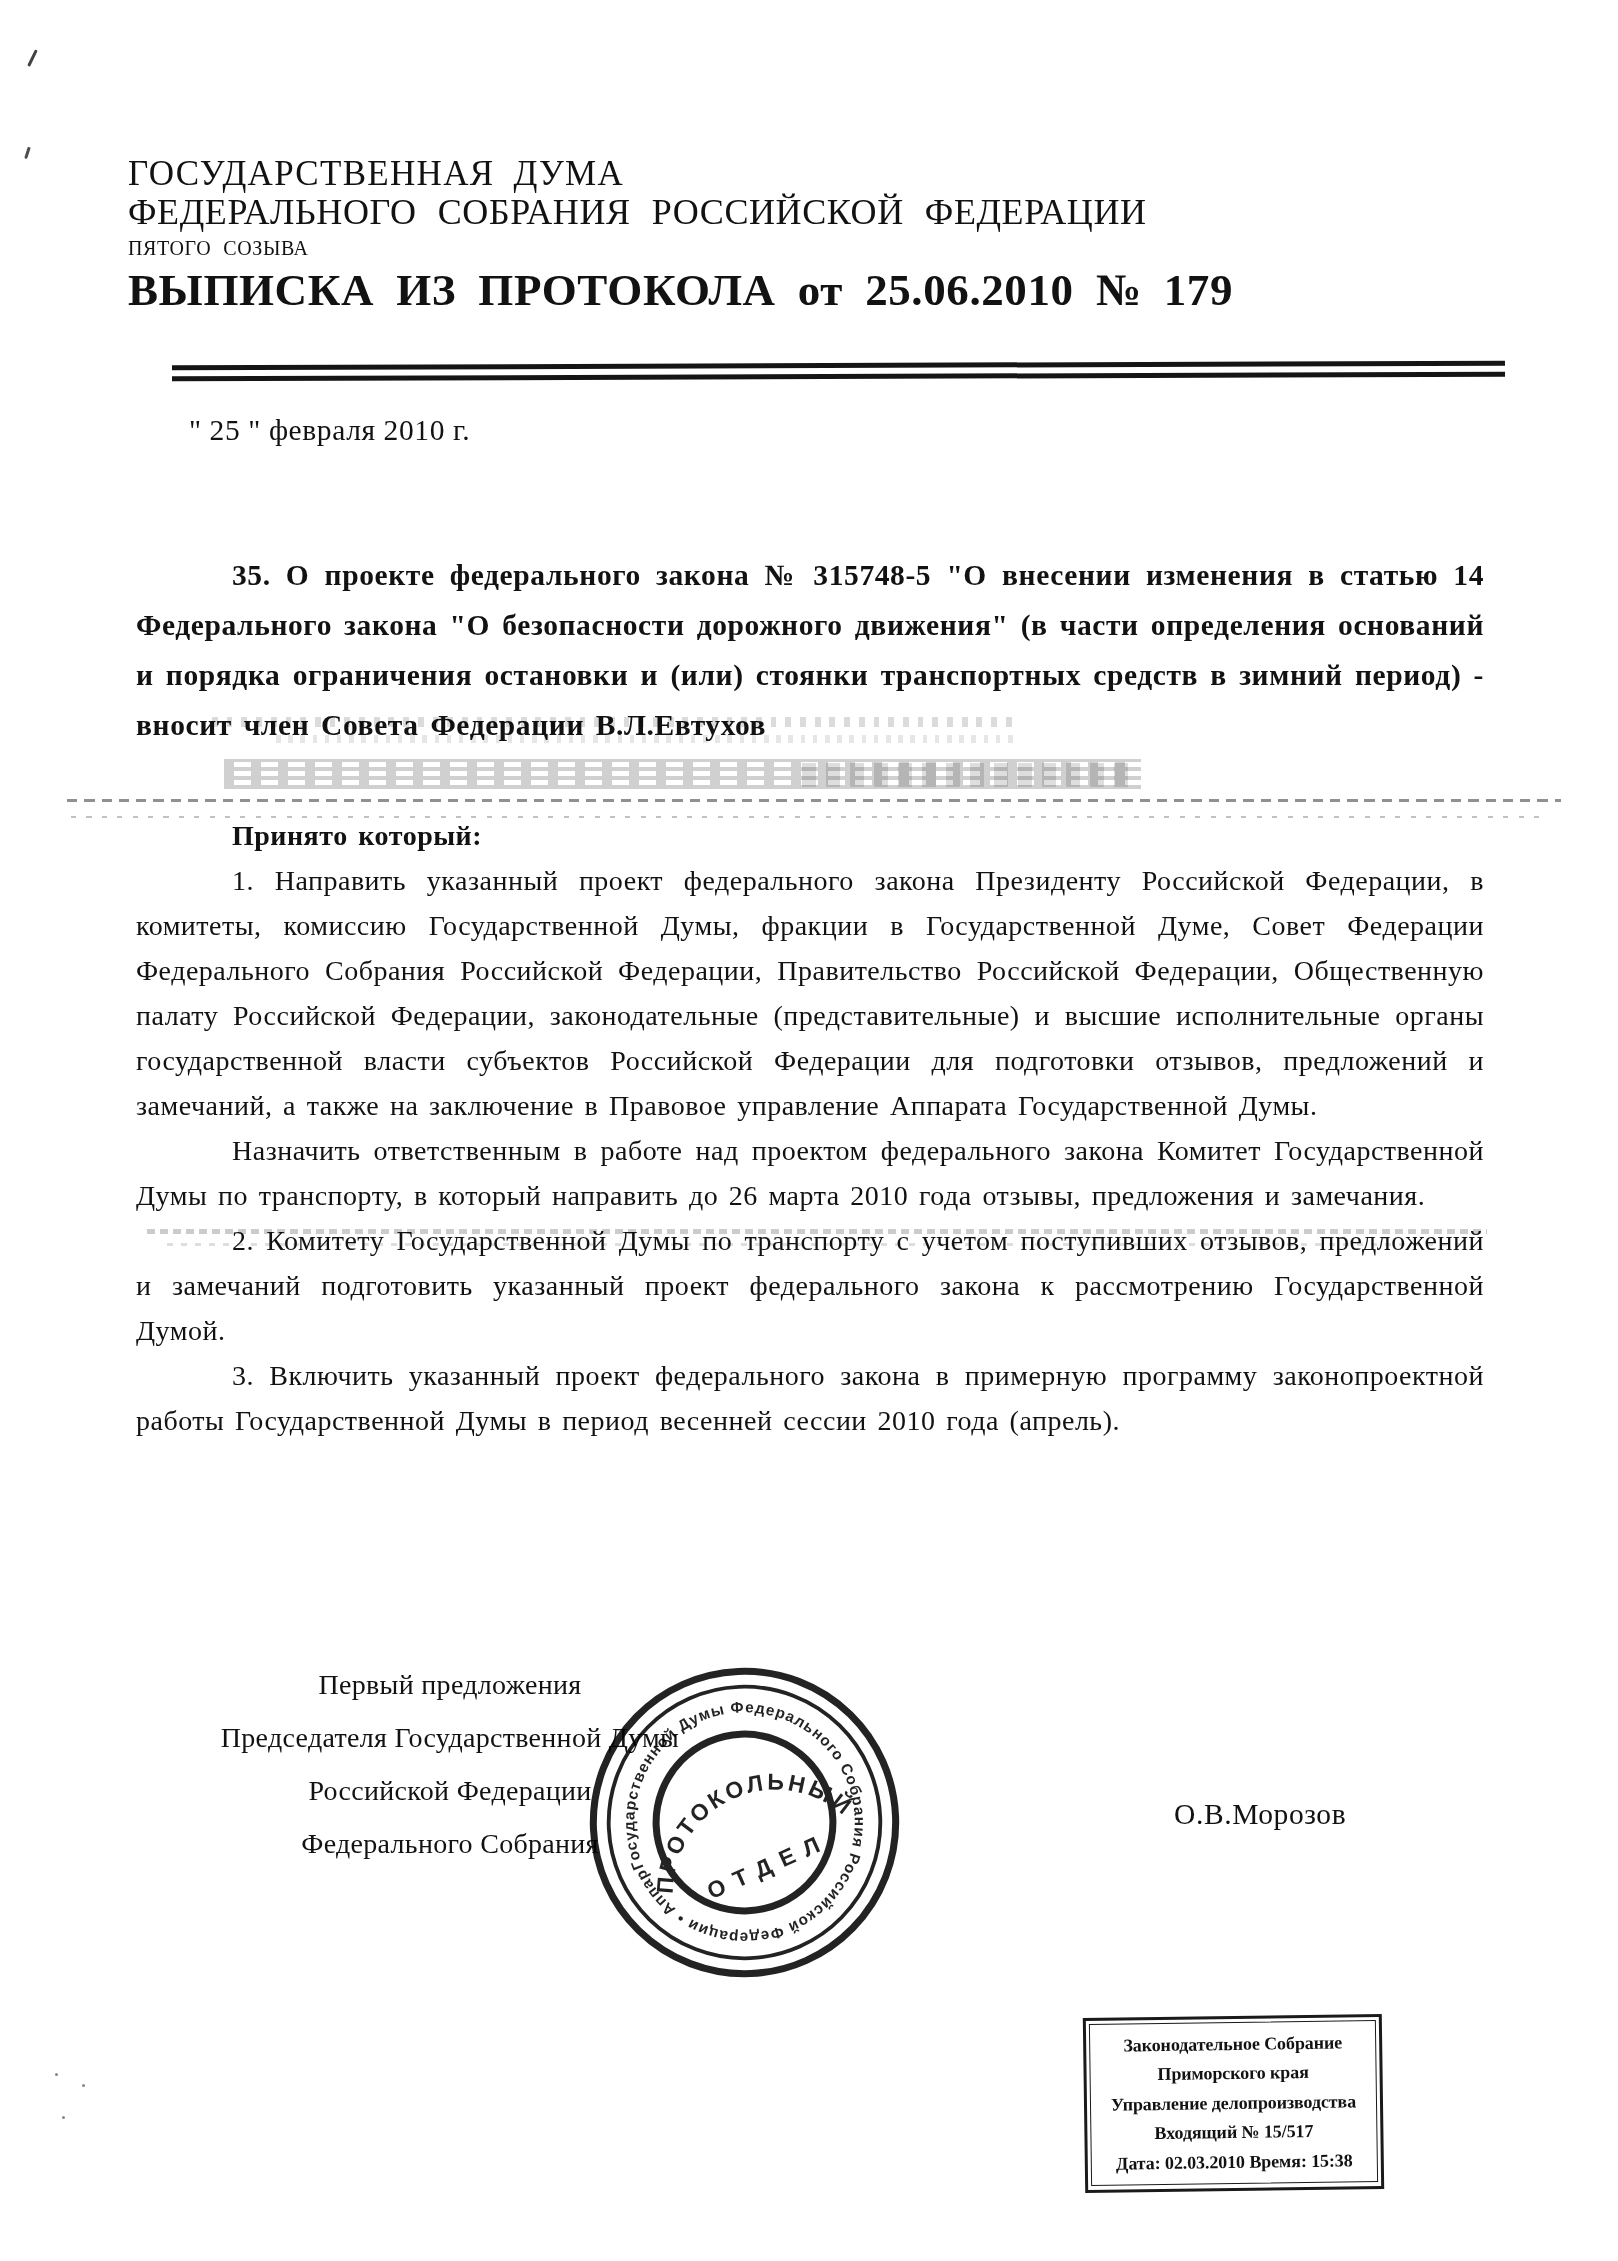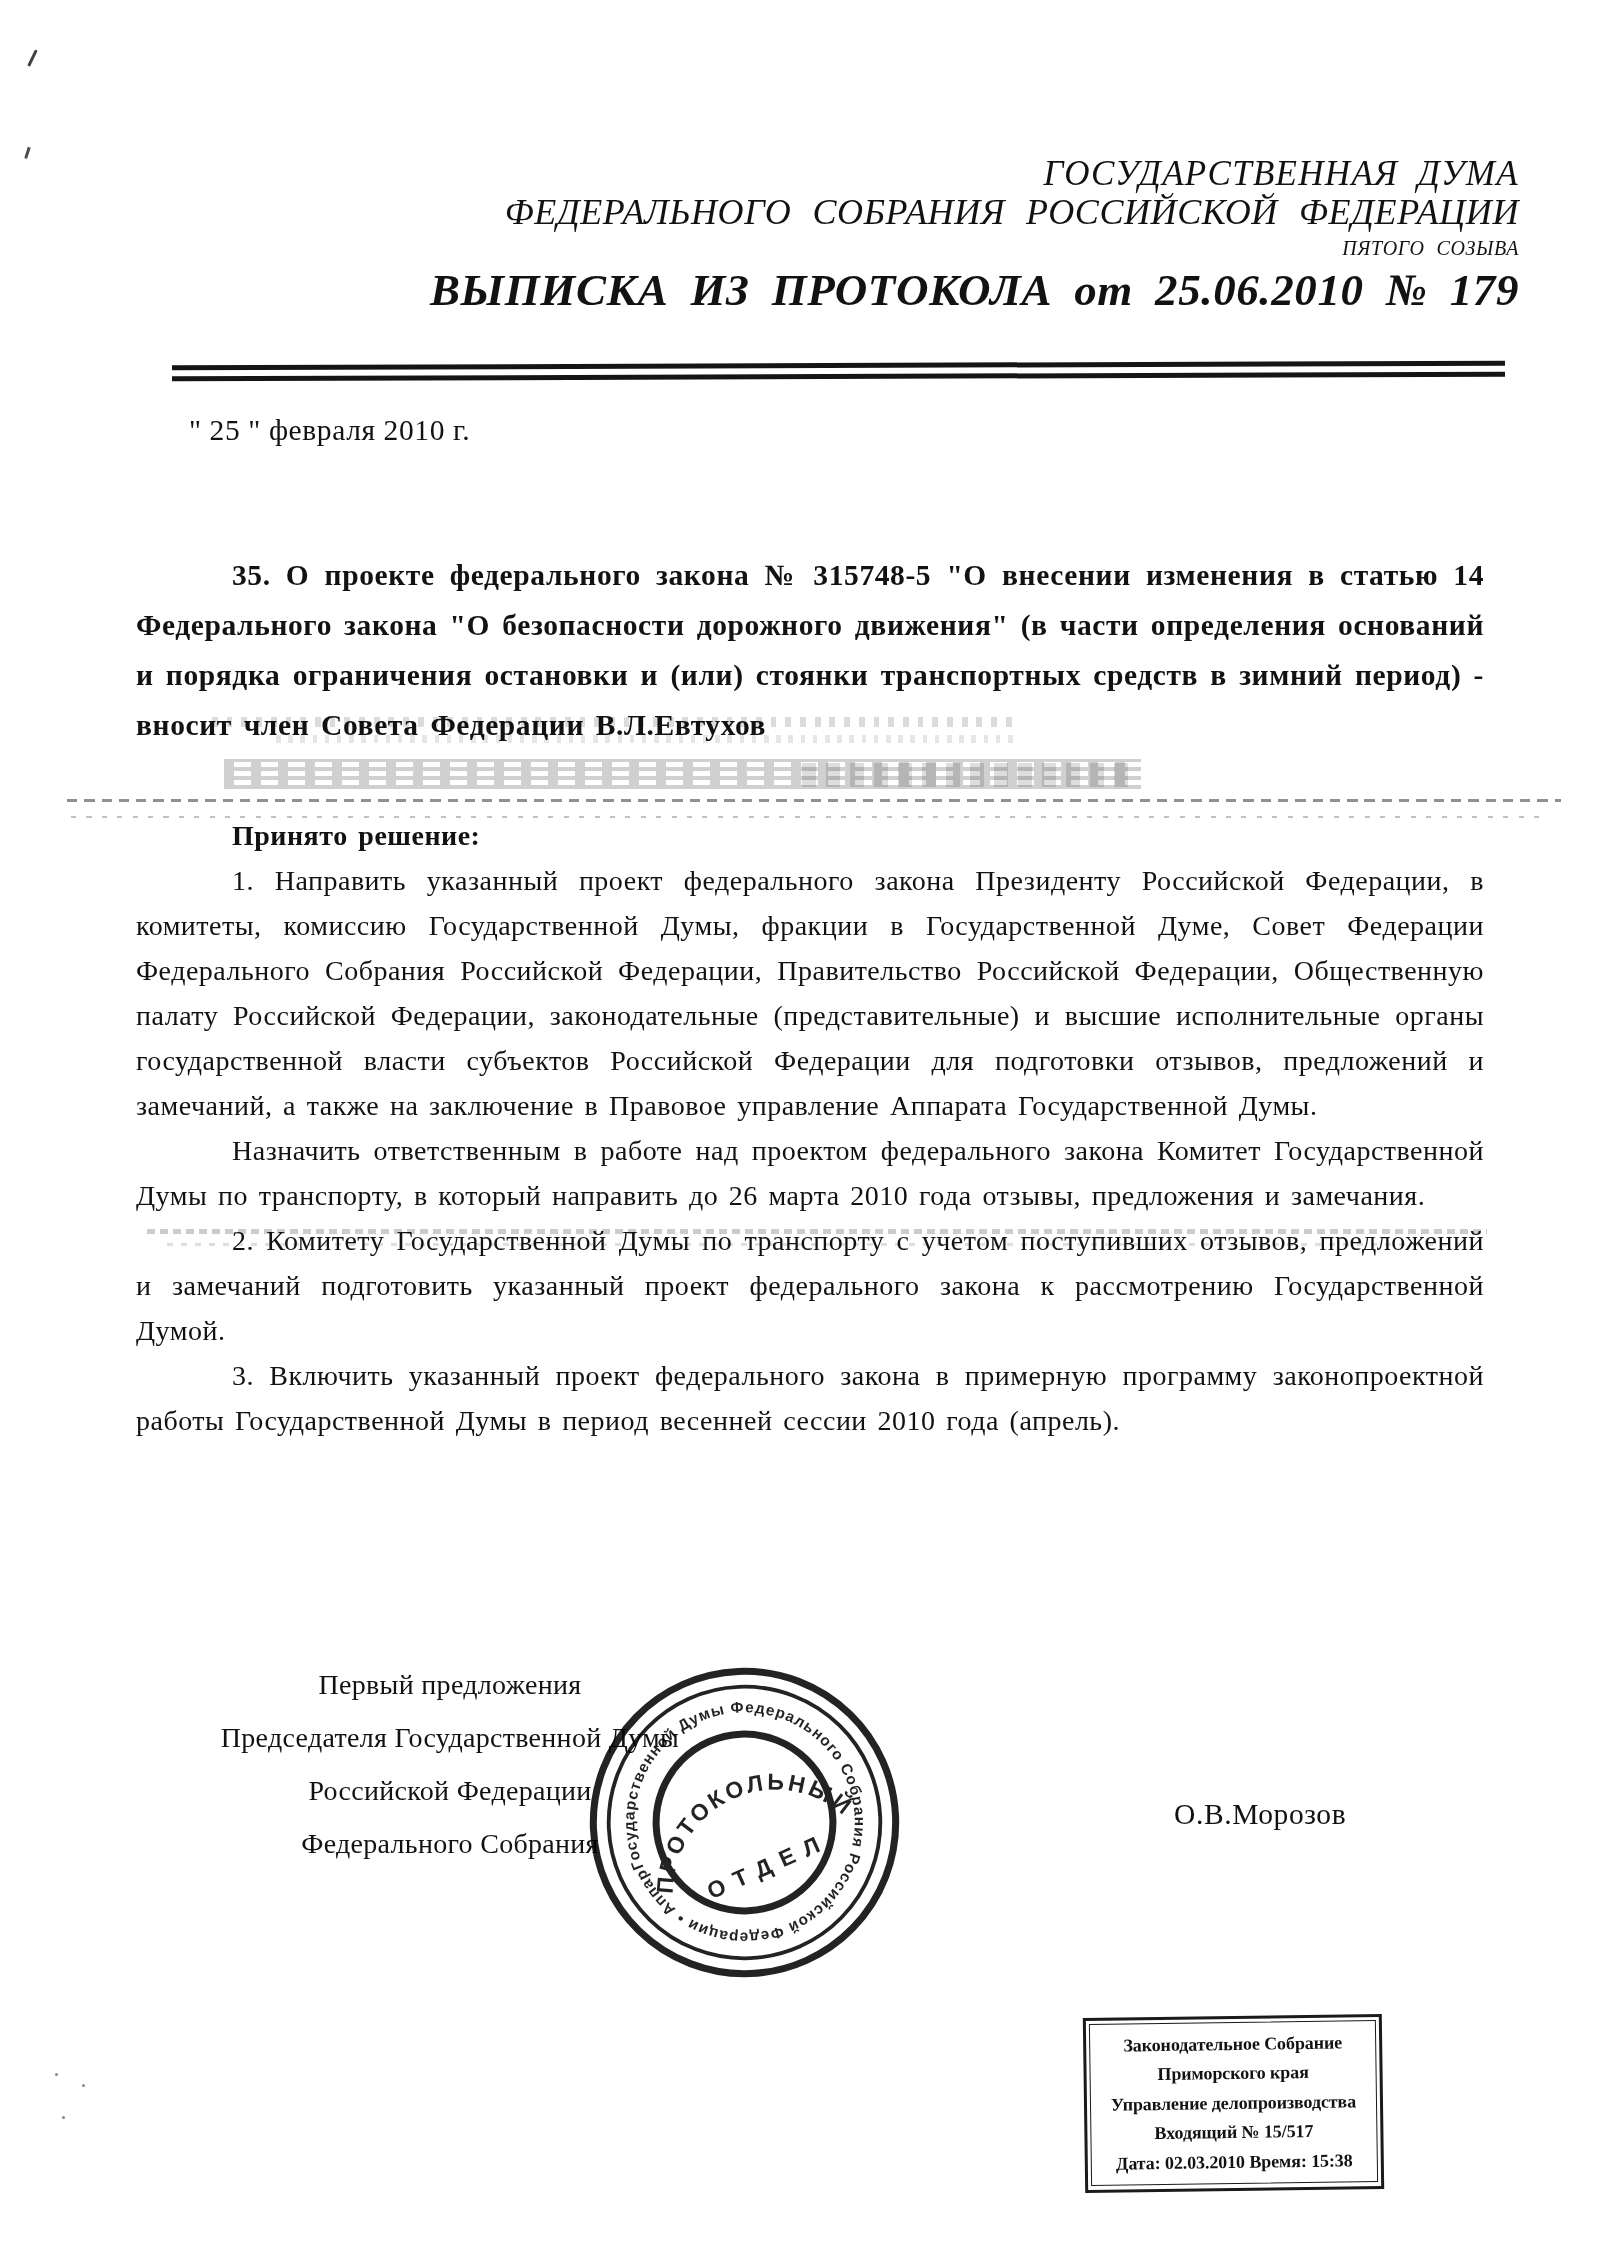--- a/index.html
+++ b/index.html
@@ -6,23 +6,22 @@
   .page{
     position:relative;
     width:1618px;height:2261px;
     background:#ffffff;
     overflow:hidden;
     font-family:"Liberation Serif", serif;
     color:#121212;
   }
   
   .header{
-    position:absolute;left:140px;top:155px;width:1379px;
-    text-align:right;
-    font-style:italic;
+    position:absolute;left:128px;top:155px;width:1379px;
+    text-align:left;
   }
   .hdr1{font-size:35px;line-height:37px;letter-spacing:1.3px;word-spacing:9px;}
   .hdr2{font-size:36px;line-height:40px;letter-spacing:0.6px;word-spacing:11.5px;}
   .hdr3{font-size:20px;line-height:33px;letter-spacing:0.6px;word-spacing:6.4px;}
   .title1{font-size:45px;line-height:51px;font-weight:bold;letter-spacing:0.6px;word-spacing:10.3px;}
   .title2{font-size:38px;line-height:46px;letter-spacing:1.3px;word-spacing:16.7px;}
   .rule{
     position:absolute;left:172px;top:363px;width:1333px;height:6.4px;
     border-top:5.8px solid #151515;border-bottom:5.1px solid #151515;
     transform:rotate(-0.2deg);
@@ -123,21 +122,21 @@
   <div class="item-heading">35. О проекте федерального закона № 315748-5 "О внесении изменения в статью 14 Федерального закона "О безопасности дорожного движения" (в части определения оснований и порядка ограничения остановки и (или) стоянки транспортных средств в зимний период) - вносит член Совета Федерации В.Л.Евтухов</div>
 
   <div class="noise noise-a"></div>
   <div class="noise noise-a2"></div>
   <div class="noise noise-b"></div>
   <div class="noise noise-b2"></div>
   <div class="noise noise-dash"></div>
   <div class="noise noise-dots"></div>
 
   <div class="decision">
-    <p class="decision-heading">Принято решение:</p>
+    <p class="decision-heading">Принято который:</p>
     <p>1. Направить указанный проект федерального закона Президенту Российской Федерации, в комитеты, комиссию Государственной Думы, фракции в Государственной Думе, Совет Федерации Федерального Собрания Российской Федерации, Правительство Российской Федерации, Общественную палату Российской Федерации, законодательные (представительные) и высшие исполнительные органы государственной власти субъектов Российской Федерации для подготовки отзывов, предложений и замечаний, а также на заключение в Правовое управление Аппарата Государственной Думы.</p>
     <p>Назначить ответственным в работе над проектом федерального закона Комитет Государственной Думы по транспорту, в который направить до 26 марта 2010 года отзывы, предложения и замечания.</p>
     <p>2. Комитету Государственной Думы по транспорту с учетом поступивших отзывов, предложений и замечаний подготовить указанный проект федерального закона к рассмотрению Государственной Думой.</p>
     <p>3. Включить указанный проект федерального закона в примерную программу законопроектной работы Государственной Думы в период весенней сессии 2010 года (апрель).</p>
   </div>
   <div class="noise noise-c"></div>
   <div class="noise noise-c2"></div>
 
   <div class="signature">
     <div>Первый предложения</div>

